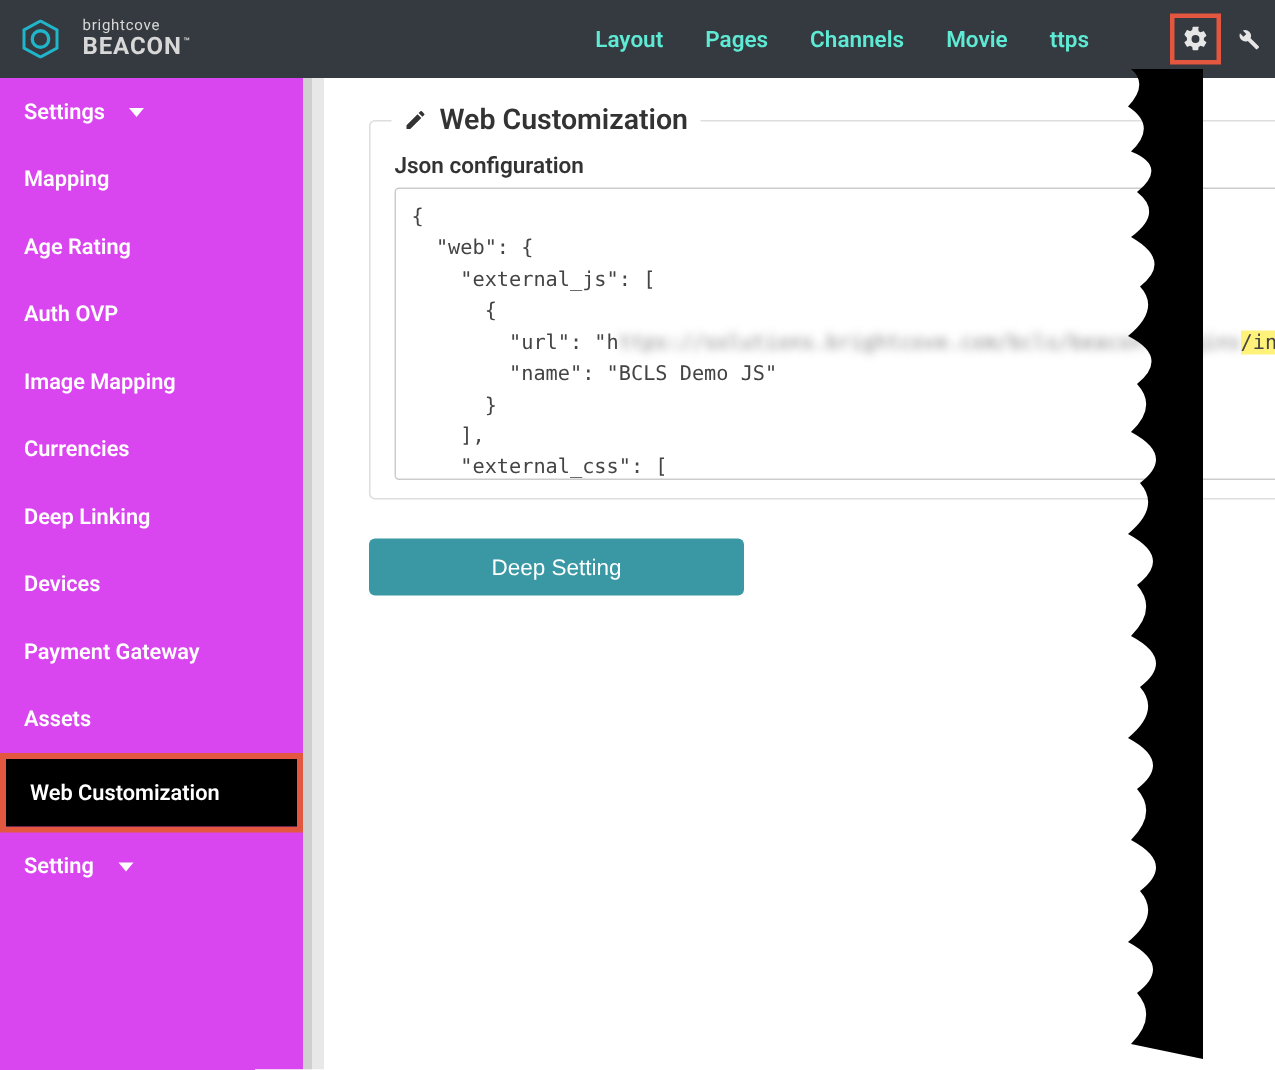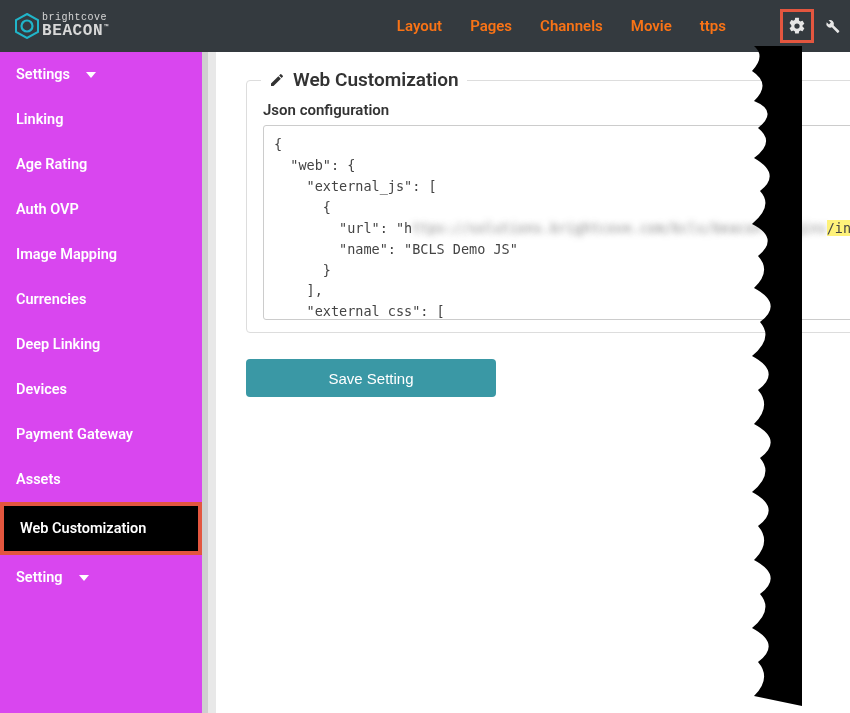--- a/index.html
+++ b/index.html
@@ -1,26 +1,26 @@
 <!DOCTYPE html>
 <html><head>
 <meta charset="utf-8">
 <style>
   * { box-sizing: border-box; margin: 0; padding: 0; }
   body { font-family: -apple-system, BlinkMacSystemFont, "Segoe UI", Roboto, Arial, sans-serif; background: #fff; width: 850px; height: 713px; overflow: hidden; position: relative; }
 
   
   .topnav { height: 52px; background: #343a3f; display: flex; align-items: center; padding: 0 10px 0 14px; }
-  .brand { display: flex; align-items: flex-end; gap: 2px; font-family: Liberation Mono, monospace; }
+  .brand { display: flex; align-items: flex-end; gap: 15px; }
   .brand-text { color: #d8d8d8; line-height: 1; }
   .brand-top { font-size: 10px; letter-spacing: 0.5px; display:block; }
   .brand-bot { font-size: 16px; font-weight: 700; letter-spacing: 0.6px; display:block; }
   .brand-tm { font-size: 7px; vertical-align: super; margin-left:1px; }
   .nav-items { margin-left: auto; display: flex; align-items: center; gap: 28px; }
-  .nav-link { color: #f97316; font-weight: 600; font-size: 15px; cursor: pointer; text-align: right; }
+  .nav-link { color: #5eead4; font-weight: 600; font-size: 15px; cursor: pointer; text-align: right; }
   .nav-icons { display: flex; align-items: center; gap: 10px; margin-left: 26px; }
   .gear-box { width: 34px; height: 34px; border: 3px solid #e3563f; display:flex; align-items:center; justify-content:center; }
   .icon-svg { fill: #e6e6e6; }
 
   
   .main { display: flex; height: calc(713px - 52px); }
   .sidebar { width: 202px; background: #d946ef; flex-shrink: 0; }
   .gutter { width: 14px; background: #e8e8e8; flex-shrink:0; position:relative; }
   .gutter::before { content:""; position:absolute; left:0; top:0; bottom:0; width:6px; background:#cfcfcf; }
   .content { flex:1; padding: 28px 18px 0 30px; position: relative; }
@@ -75,21 +75,21 @@
     </div>
   </div>
 </div>
 
 <div class="main">
   <div class="sidebar">
     <div class="side-item">
       <span>Settings</span>
       <span class="caret-down"></span>
     </div>
-    <div class="side-item">Linking</div>
+    <div class="side-item">Mapping</div>
     <div class="side-item">Age Rating</div>
     <div class="side-item">Auth OVP</div>
     <div class="side-item">Image Mapping</div>
     <div class="side-item">Currencies</div>
     <div class="side-item">Deep Linking</div>
     <div class="side-item">Devices</div>
     <div class="side-item">Payment Gateway</div>
     <div class="side-item">Assets</div>
     <div class="side-highlight">
       <div class="side-item active">Web Customization</div>
@@ -115,19 +115,19 @@
 <span>  "web": {</span>
 <span>    "external_js": [</span>
 <span>      {</span>
 <span>        "url": "h</span><span class="blur">ttps://solutions.brightcove.com/bcls/beacon-plugins</span><span class="hl">/index.js</span>
 <span>        "name": "BCLS Demo JS"</span>
 <span>      }</span>
 <span>    ],</span>
 <span>    "external_css": [</span>
 </div>
     </div>
-    <button class="save-btn">Save Setting</button>
+    <button class="save-btn">Deep Setting</button>
   </div>
 </div>
 
 <svg class="torn" viewBox="0 0 78 660" preserveAspectRatio="none">
   <path fill="#000" d="M30 0 Q42 10 28 25 Q48 38 30 55 Q55 65 34 82 Q52 96 30 112 Q58 128 36 145 Q50 160 28 178 Q56 192 34 210 Q48 225 30 242 Q60 258 36 276 Q50 292 28 310 Q58 326 34 344 Q48 360 30 378 Q60 394 36 412 Q50 428 28 446 Q58 462 34 480 Q48 496 30 514 Q60 530 36 548 Q50 564 28 582 Q58 598 34 616 Q48 632 30 650 L78 660 L78 0 Z"></path>
 </svg>
 
 </body></html>

